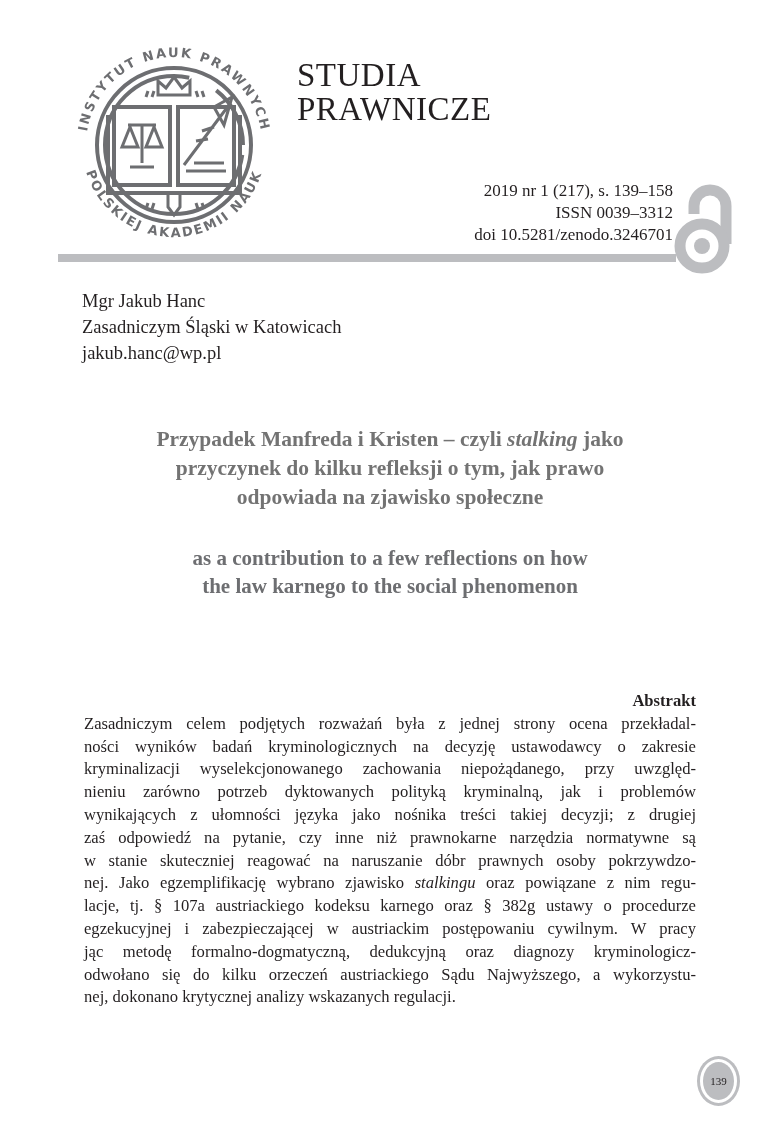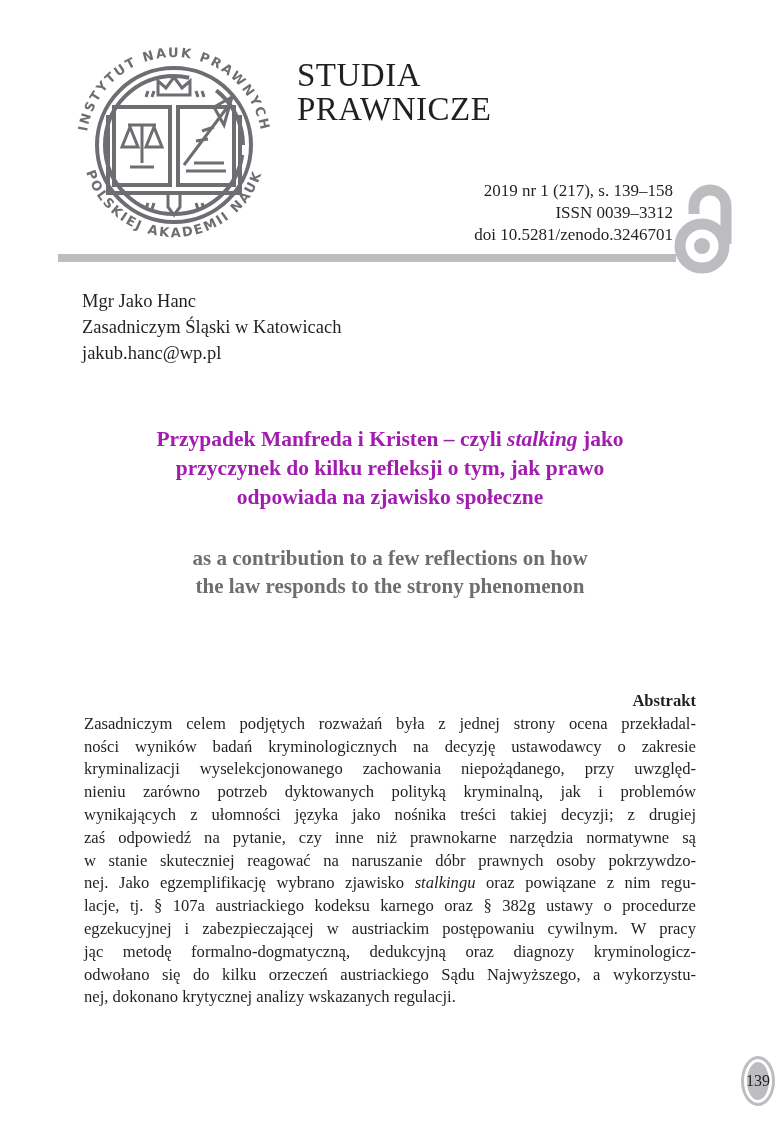--- a/index.html
+++ b/index.html
@@ -6,31 +6,31 @@
   body { width: 779px; height: 1136px; position: relative; overflow: hidden;
          font-family: "Liberation Serif", "DejaVu Serif", serif; color: #231f20; }
   .abs { position: absolute; }
   #logo { left: 64px; top: 35px; width: 220px; height: 220px; }
   .journal { left: 286px; top: 58px; font-size: 33px; line-height: 34px; color: #231f20; letter-spacing: 0.5px; margin-left: 11px; }
   .pubinfo { right: 106px; top: 180px; text-align: right; font-size: 17px; line-height: 22px; color: #231f20; }
   .hbar { left: 58px; top: 254px; width: 618px; height: 8px; background: #bcbdc0; }
   #oa { left: 672px; top: 184px; width: 64px; height: 94px; }
   .author { left: 82px; top: 288px; font-size: 18.5px; line-height: 26px; }
   .title-pl { left: 80px; width: 620px; top: 425px; text-align: center; font-size: 21.5px; line-height: 29px;
-              color: #a21caf; font-weight: bold; }
+              color: #737373; font-weight: bold; }
   .title-pl i { font-weight: bold; }
   .title-en { left: 80px; width: 620px; top: 544px; text-align: center; font-size: 21px; line-height: 28px;
               color: #6d6e71; font-weight: bold; }
   .abstract { left: 84px; top: 690px; width: 612px; font-size: 16.6px; line-height: 22.8px; }
   .abs-head { font-weight: bold; text-align: right; }
   .abs-body p { margin: 0; text-align: justify; text-align-last: justify; white-space: nowrap; }
   .abs-body p.last { text-align-last: left; }
-  .pagenum { left: 703px; top: 1062px; width: 22px; height: 38px; border-radius: 50%; background: #bcbdc0;
+  .pagenum { left: 703px; top: 1062px; width: 31px; height: 38px; border-radius: 50%; background: #bcbdc0;
              box-shadow: 0 0 0 3px #ffffff, 0 0 0 6px #bcbdc0; display: flex; align-items: center; justify-content: center;
-             font-size: 16px; color: #231f20; margin-left: 44px; }
+             font-size: 11px; color: #231f20; }
 </style>
 </head>
 <body>
 
 <svg id="logo" class="abs" viewBox="0 0 220 220">
   <defs>
     <path id="arcTop" d="M 22,110 A 88,88 0 0 1 198,110" fill="none"></path>
     <path id="arcBot" d="M 18,110 A 92,92 0 0 0 202,110" fill="none"></path>
   </defs>
   <g fill="none" stroke="#6d6e71" stroke-width="4">
@@ -74,34 +74,34 @@
 
 <svg id="oa" class="abs" viewBox="0 0 64 94">
   <g fill="none" stroke="#bcbdc0" stroke-width="11">
     <path d="M 22,30 L 22,22 A 16,16 0 0 1 54,22 L 54,60"></path>
     <circle cx="30" cy="62" r="22"></circle>
   </g>
   <circle cx="30" cy="62" r="8" fill="#bcbdc0"></circle>
 </svg>
 
 <div class="abs author">
-  <div>Mgr Jako Hanc</div>
+  <div>Mgr Jakub Hanc</div>
   <div>Zasadniczym Śląski w Katowicach</div>
   <div>jakub.hanc@wp.pl</div>
 </div>
 
 <div class="abs title-pl">
   <div><span>Przypadek Manfreda i Kristen – czyli </span><i>stalking</i><span> jako</span></div>
   <div>przyczynek do kilku refleksji o tym, jak prawo</div>
   <div>odpowiada na zjawisko społeczne</div>
 </div>
 
 <div class="abs title-en">
   <div>as a contribution to a few reflections on how</div>
-  <div>the law responds to the strony phenomenon</div>
+  <div>the law karnego to the social phenomenon</div>
 </div>
 
 <div class="abs abstract">
   <div class="abs-head">Abstrakt</div>
   <div class="abs-body">
     <p>Zasadniczym celem podjętych rozważań była z jednej strony ocena przekładal-</p>
     <p>ności wyników badań kryminologicznych na decyzję ustawodawcy o zakresie</p>
     <p>kryminalizacji wyselekcjonowanego zachowania niepożądanego, przy uwzględ-</p>
     <p>nieniu zarówno potrzeb dyktowanych polityką kryminalną, jak i problemów</p>
     <p>wynikających z ułomności języka jako nośnika treści takiej decyzji; z drugiej</p>

